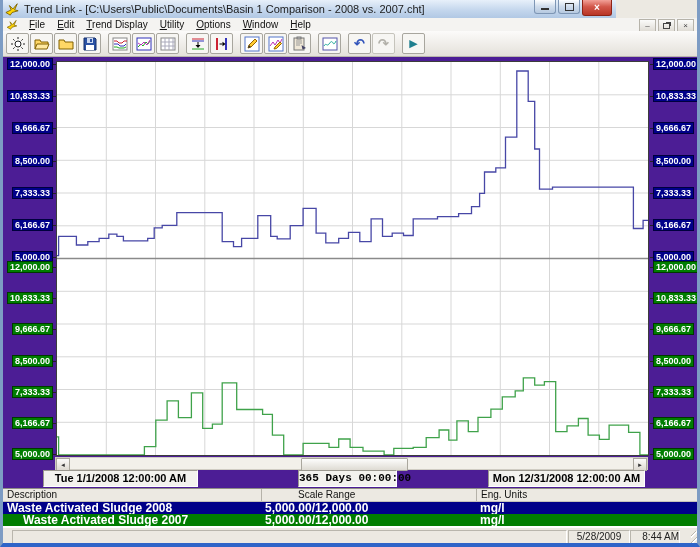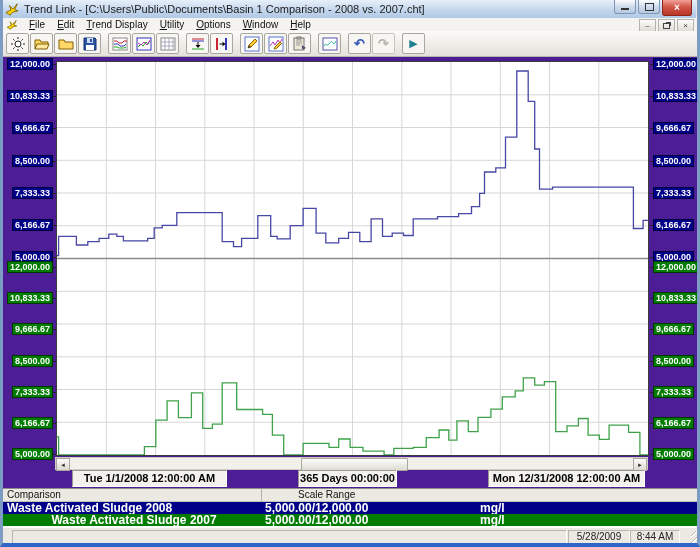--- a/index.html
+++ b/index.html
@@ -1,20 +1,20 @@
 <!DOCTYPE html>
 <html><head>
 <meta charset="utf-8">
 <style>
   html,body{margin:0;padding:0;background:#9a9a9a;font-family:"Liberation Sans",sans-serif;}
   #app{position:relative;width:700px;height:547px;background:#ece9e2;overflow:hidden;
        border-left:3px solid #7d9cc4;border-right:3px solid #7d9cc4;border-bottom:4px solid #2f64c8;
        box-sizing:border-box;}
   
-  .titlebar{position:absolute;left:-3px;top:0;width:696px;height:18px;
+  .titlebar{position:absolute;left:-3px;top:0;width:616px;height:18px;
     background:linear-gradient(#e7f0fa,#c2d5ec 60%,#b1c8e4);border-bottom:1px solid #8fa8c6;}
   .titlebar .appicon{position:absolute;left:5px;top:2px;width:14px;height:14px;}
   .titlebar .title{position:absolute;left:24px;top:3px;font-size:11px;color:#1a1a1a;white-space:nowrap;}
   .winbtns{position:absolute;right:4px;top:0;display:flex;gap:2px;}
   .winbtn{height:13px;border:1px solid #7e96b5;border-top:none;border-radius:0 0 3px 3px;
     background:linear-gradient(#fdfeff,#cfdcec 50%,#b6c9e0);display:flex;align-items:center;justify-content:center;
     font-size:9px;color:#333;}
   .winbtn.min{width:20px}.winbtn.max{width:20px}
   .winbtn.close{width:28px;height:15px;background:linear-gradient(#f2a198,#d2574a 45%,#b83526);color:#fff;
     border-color:#8e2315;font-weight:bold;font-size:10px;}
@@ -60,35 +60,35 @@
     border:1px solid #cfccc3;box-sizing:border-box;}
   .sarrow{position:absolute;top:0;width:12px;height:11px;border:1px solid #aaa79e;background:linear-gradient(#fcfbfa,#ddd9d1);
     font-size:6px;color:#333;display:flex;align-items:center;justify-content:center;}
   .sarrow.left{left:0}.sarrow.right{right:0}
   .sthumb{position:absolute;left:245px;top:0;width:105px;height:11px;border:1px solid #aaa79e;
     background:linear-gradient(#fdfdfc,#dedbd3);border-radius:1px;}
   
   .timebox{position:absolute;top:413px;height:15px;line-height:15px;background:#f3f2ee;
     border:1px solid #9b988f;border-bottom-color:#fff;border-right-color:#fff;
     font-size:11px;font-weight:bold;color:#000;text-align:center;white-space:nowrap;}
-  .timebox.start{left:69px;width:153px;text-align:center;}
-  .timebox.span{left:295px;width:97px;}
+  .timebox.start{left:40px;width:153px;text-align:center;}
+  .timebox.span{left:295px;width:97px;font-family:Liberation Mono, monospace;}
   .timebox.end{left:485px;width:155px;}
   
   .legend{position:absolute;left:0;top:488px;width:694px;height:39px;background:#fff;border-top:1px solid #8f8d86;}
   .lheader{position:relative;height:12px;background:#ece9e2;border-bottom:1px solid #c5c2ba;font-size:10px;color:#111;}
   .lheader .hcell{position:absolute;top:0;height:12px;line-height:12px;padding-left:4px;border-left:1px solid #b5b2a9;box-sizing:border-box;}
   .lrow{position:relative;height:12px;font-size:12px;font-weight:bold;color:#fff;}
   .lrow .cell{position:absolute;top:0;height:12px;line-height:12px;padding-left:4px;box-sizing:border-box;white-space:nowrap;}
   
   .statusbar{position:absolute;left:0;top:527px;width:694px;height:16px;background:#ece9e2;border-top:1px solid #fff;font-size:10px;color:#222;margin-left:7px;}
   .spanel{position:absolute;top:2px;height:12px;line-height:12px;border:1px solid #b9b6ad;border-bottom-color:#fff;border-right-color:#fff;text-align:center;}
   .spanel.main{left:2px;width:553px;}
   .spanel.date{left:558px;width:60px;}
-  .spanel.time{left:620px;width:48px;}
+  .spanel.time{left:620px;width:48px;text-align:right;}
   .grip{position:absolute;right:1px;bottom:1px;width:12px;height:12px;
     background:repeating-linear-gradient(135deg,transparent 0 3px,#b9b6ad 3px 4px,#fff 4px 5px);}
 </style>
 </head>
 <body>
 
 <div id="app">
 
   <div class="titlebar">
     <svg class="appicon" viewBox="0 0 16 16">
@@ -322,31 +322,32 @@
         </div>
     </div>
 
     <div class="timebox start">Tue 1/1/2008  12:00:00 AM</div>
     <div class="timebox span">365 Days 00:00:00</div>
     <div class="timebox end">Mon 12/31/2008  12:00:00 AM</div>
   </div>
 
   <div class="legend">
     <div class="lheader" id="legend-header">
-        <div class="hcell" style="left: 0px; width: 258px; border-left: none;">Comparison</div>
+        <div class="hcell" style="left: 0px; width: 258px; border-left: none;">Description</div>
         <div class="hcell" style="left: 258px; width: 215px; padding-left: 36px;">Scale Range</div>
+        <div class="hcell" style="left: 473px; width: 221px;">Eng. Units</div>
       </div>
     <div id="legend-rows">
         <div class="lrow" style="background: rgb(0, 0, 137);">
           <div class="cell" style="left: 0px; width: 258px;">Waste Activated Sludge 2008</div>
           <div class="cell" style="left: 258px; width: 215px;">5,000.00/12,000.00</div>
           <div class="cell" style="left: 473px; width: 221px;">mg/l</div>
         </div>
         <div class="lrow" style="background: rgb(0, 125, 0);">
-          <div class="cell" style="left: 0px; width: 258px; text-align: center;">Waste Activated Sludge 2007</div>
+          <div class="cell" style="left: 16px; width: 258px;">Waste Activated Sludge 2007</div>
           <div class="cell" style="left: 258px; width: 215px;">5,000.00/12,000.00</div>
           <div class="cell" style="left: 473px; width: 221px;">mg/l</div>
         </div>
       </div>
   </div>
 
   <div class="statusbar">
     <div class="spanel main"></div>
     <div class="spanel date">5/28/2009</div>
     <div class="spanel time">8:44 AM</div>

